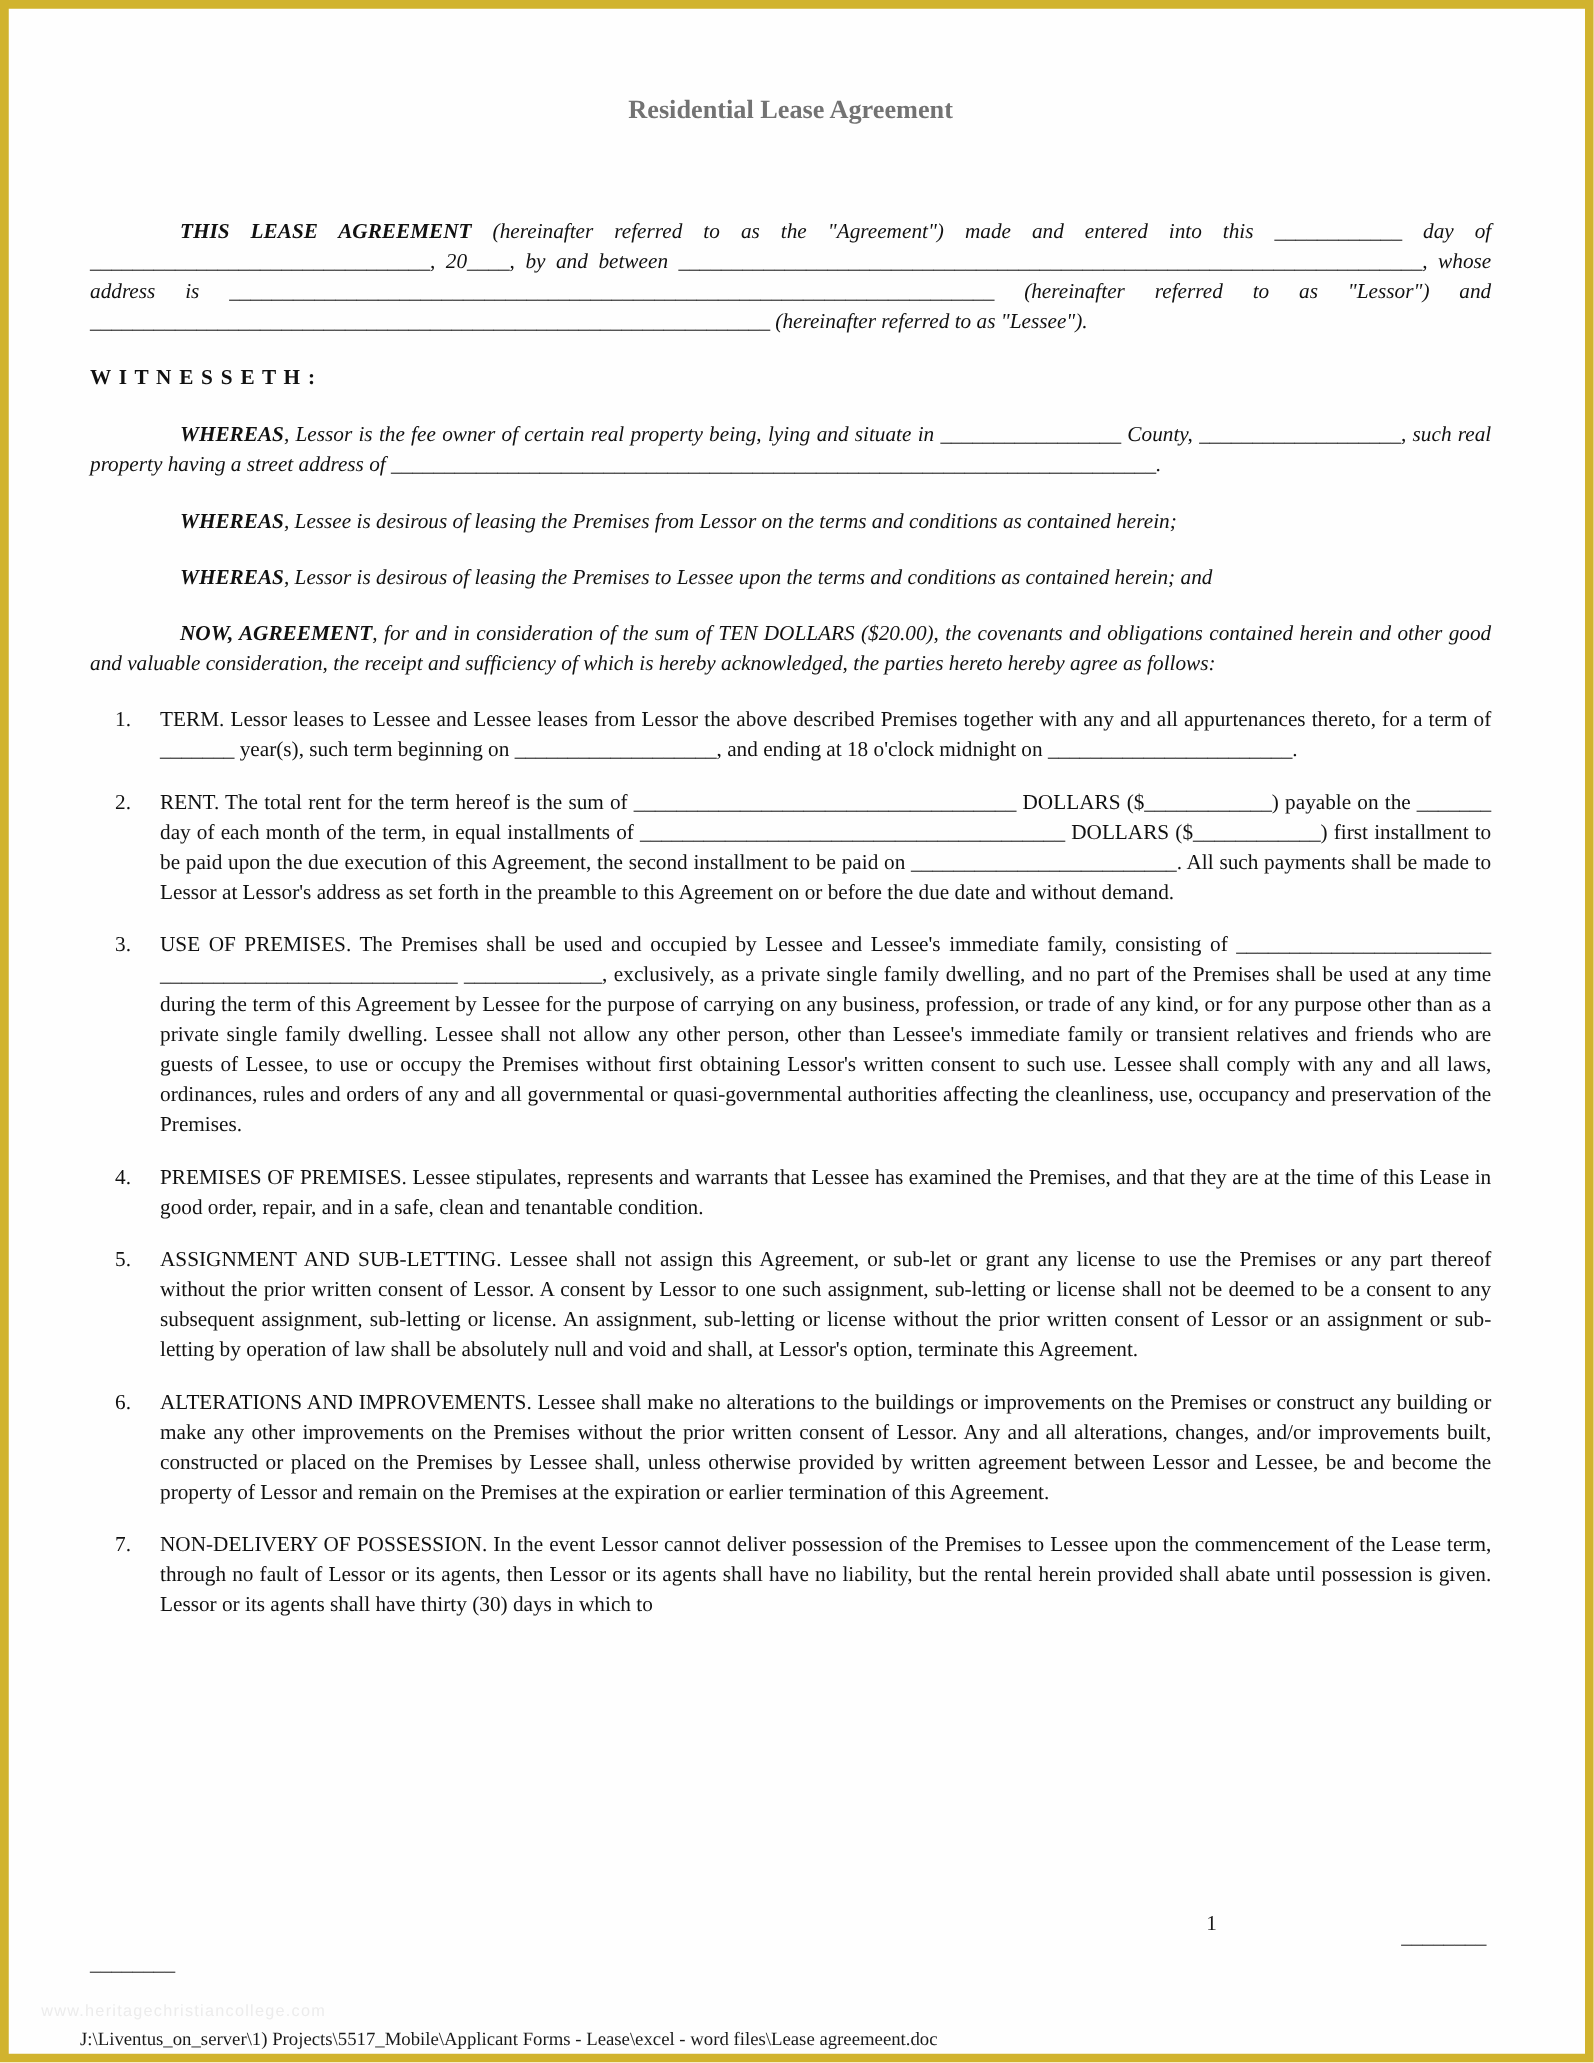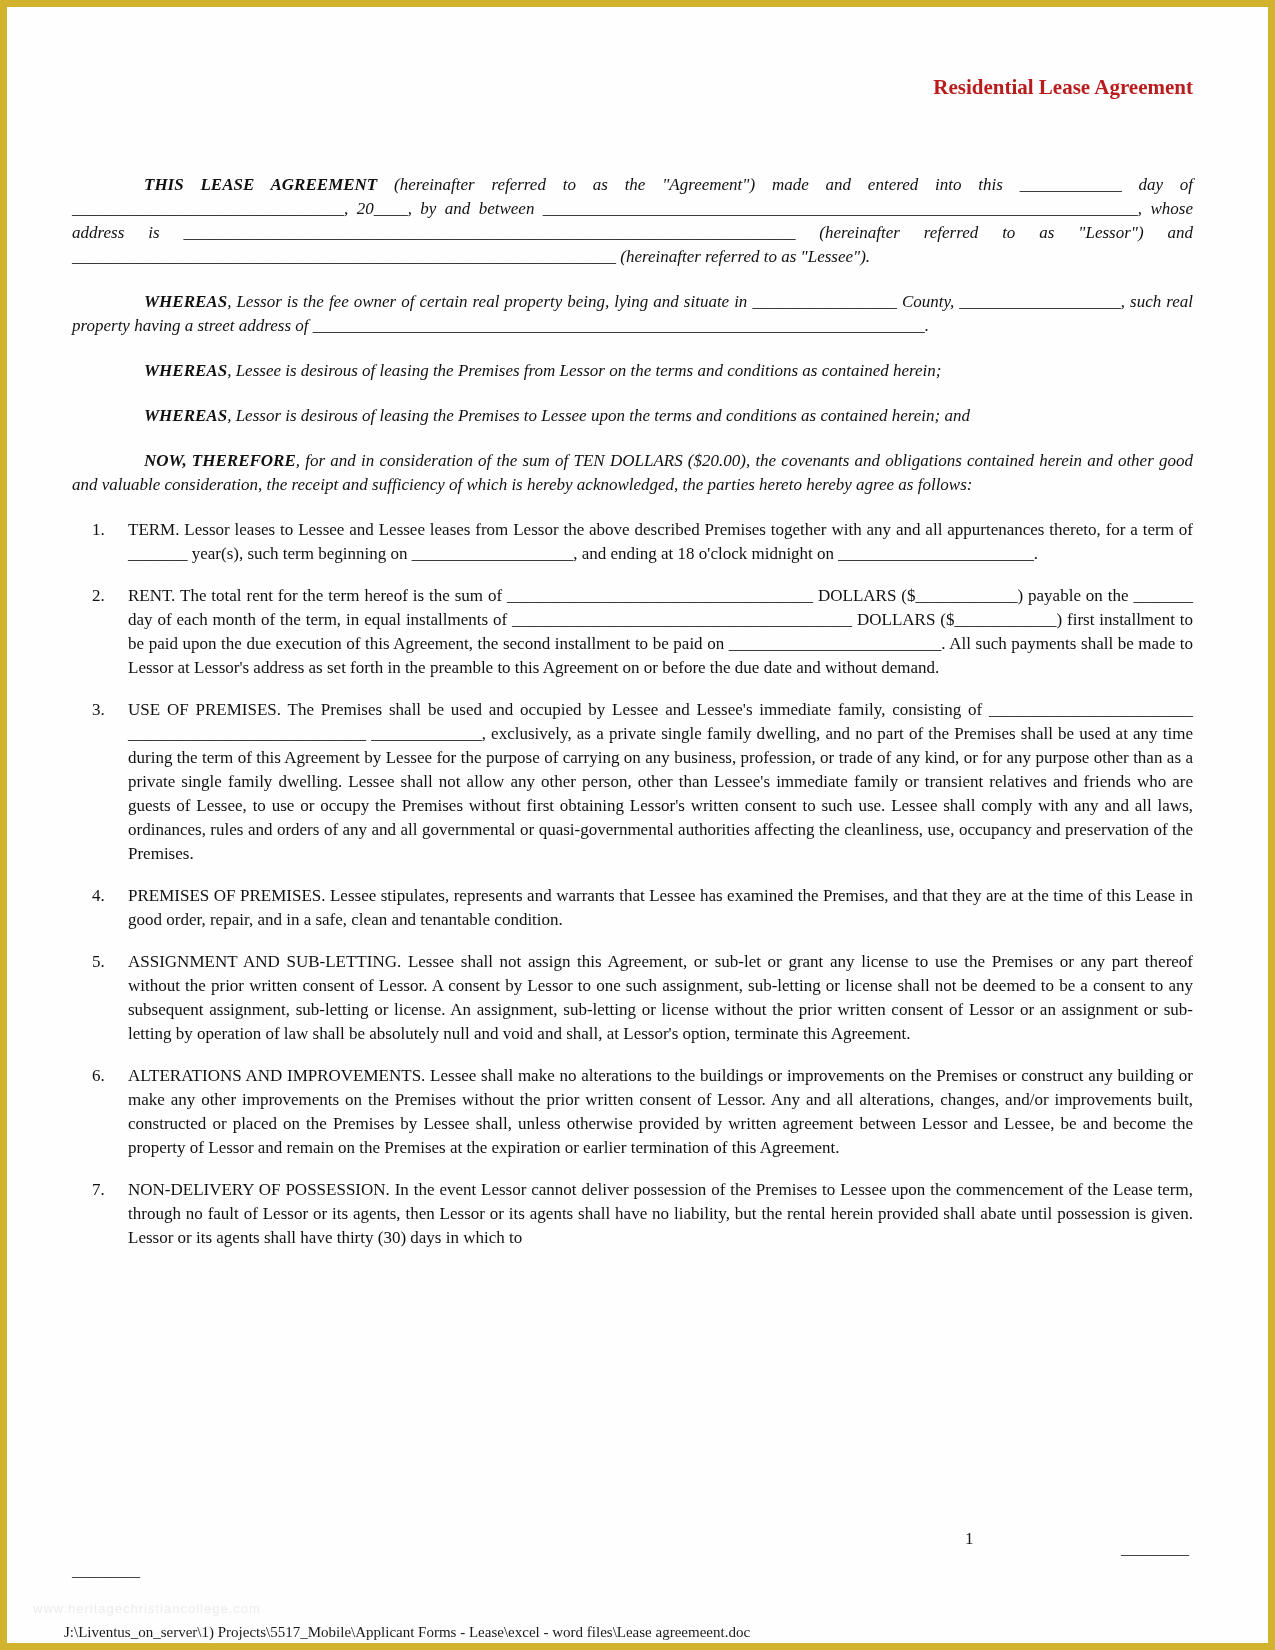--- a/index.html
+++ b/index.html
@@ -12,25 +12,25 @@
     background: #fefefe;
     overflow: hidden;
     padding: 66px 75px 0 65px;
     font-family: "Liberation Serif", "DejaVu Serif", serif;
     font-size: 17px;
     line-height: 24px;
     color: #111111;
   }
   h1.doc-title {
     margin: 0 0 72px 0;
-    text-align: right;
+    text-align: center;
     font-size: 21px;
     line-height: 28px;
     font-weight: bold;
-    color: #b91c1c;
+    color: #737373;
   }
   p.body-para {
     margin: 0 0 21px 0;
     text-align: justify;
     text-indent: 72px;
     font-style: italic;
   }
   p.witnesseth {
     margin: 0 0 22px 0;
     font-weight: bold;
@@ -94,28 +94,29 @@
 </style>
 </head>
 <body>
 
 <div class="page">
 
   <h1 class="doc-title">Residential Lease Agreement</h1>
 
   <p class="body-para"><span class="lead">THIS LEASE AGREEMENT</span><span> (hereinafter referred to as the "Agreement") made and entered into this ____________ day of ________________________________, 20____, by and between ______________________________________________________________________, whose address is ________________________________________________________________________ (hereinafter referred to as "Lessor") and ________________________________________________________________ (hereinafter referred to as "Lessee").</span></p>
 
+  <p class="witnesseth">W I T N E S S E T H :</p>
 
   <p class="body-para"><span class="lead">WHEREAS</span><span>, Lessor is the fee owner of certain real property being, lying and situate in _________________ County, ___________________, such real property having a street address of ________________________________________________________________________.</span></p>
 
   <p class="body-para"><span class="lead">WHEREAS</span><span>, Lessee is desirous of leasing the Premises from Lessor on the terms and conditions as contained herein;</span></p>
 
   <p class="body-para"><span class="lead">WHEREAS</span><span>, Lessor is desirous of leasing the Premises to Lessee upon the terms and conditions as contained herein; and</span></p>
 
-  <p class="body-para"><span class="lead">NOW, THEREFORE</span><span>, for and in consideration of the sum of TEN DOLLARS ($20.00), the covenants and obligations contained herein and other good and valuable consideration, the receipt and sufficiency of which is hereby acknowledged, the parties hereto hereby agree as follows:</span></p>
+  <p class="body-para"><span class="lead">NOW, AGREEMENT</span><span>, for and in consideration of the sum of TEN DOLLARS ($20.00), the covenants and obligations contained herein and other good and valuable consideration, the receipt and sufficiency of which is hereby acknowledged, the parties hereto hereby agree as follows:</span></p>
 
   <div class="items">
     <div class="item"><span class="item-num">1.</span><span class="item-heading">TERM.</span><span>  Lessor leases to Lessee and Lessee leases from Lessor the above described Premises together with any and all appurtenances thereto, for a term of _______ year(s), such term beginning on ___________________, and ending at 18 o'clock midnight on _______________________.</span></div>
 
     <div class="item"><span class="item-num">2.</span><span class="item-heading">RENT.</span><span>  The total rent for the term hereof is the sum of ____________________________________ DOLLARS ($____________) payable on the _______ day of each month of the term, in equal installments of ________________________________________ DOLLARS ($____________) first installment to be paid upon the due execution of this Agreement, the second installment to be paid on _________________________.  All such payments shall be made to Lessor at Lessor's address as set forth in the preamble to this Agreement on or before the due date and without demand.</span></div>
 
     <div class="item"><span class="item-num">3.</span><span class="item-heading">USE OF PREMISES.</span><span>  The Premises shall be used and occupied by Lessee and Lessee's immediate family, consisting of ________________________ ____________________________ _____________, exclusively, as a private single family dwelling, and no part of the Premises shall be used at any time during the term of this Agreement by Lessee for the purpose of carrying on any business, profession, or trade of any kind, or for any purpose other than as a private single family dwelling.  Lessee shall not allow any other person, other than Lessee's immediate family or transient relatives and friends who are guests of Lessee, to use or occupy the Premises without first obtaining Lessor's written consent to such use.   Lessee shall comply with any and all laws, ordinances, rules and orders of any and all governmental or quasi-governmental authorities affecting the cleanliness, use, occupancy and preservation of the Premises.</span></div>
 
     <div class="item"><span class="item-num">4.</span><span class="item-heading">PREMISES OF PREMISES.</span><span>  Lessee stipulates, represents and warrants that Lessee has examined the Premises, and that they are at the time of this Lease in good order, repair, and in a safe, clean and tenantable condition.</span></div>
 

